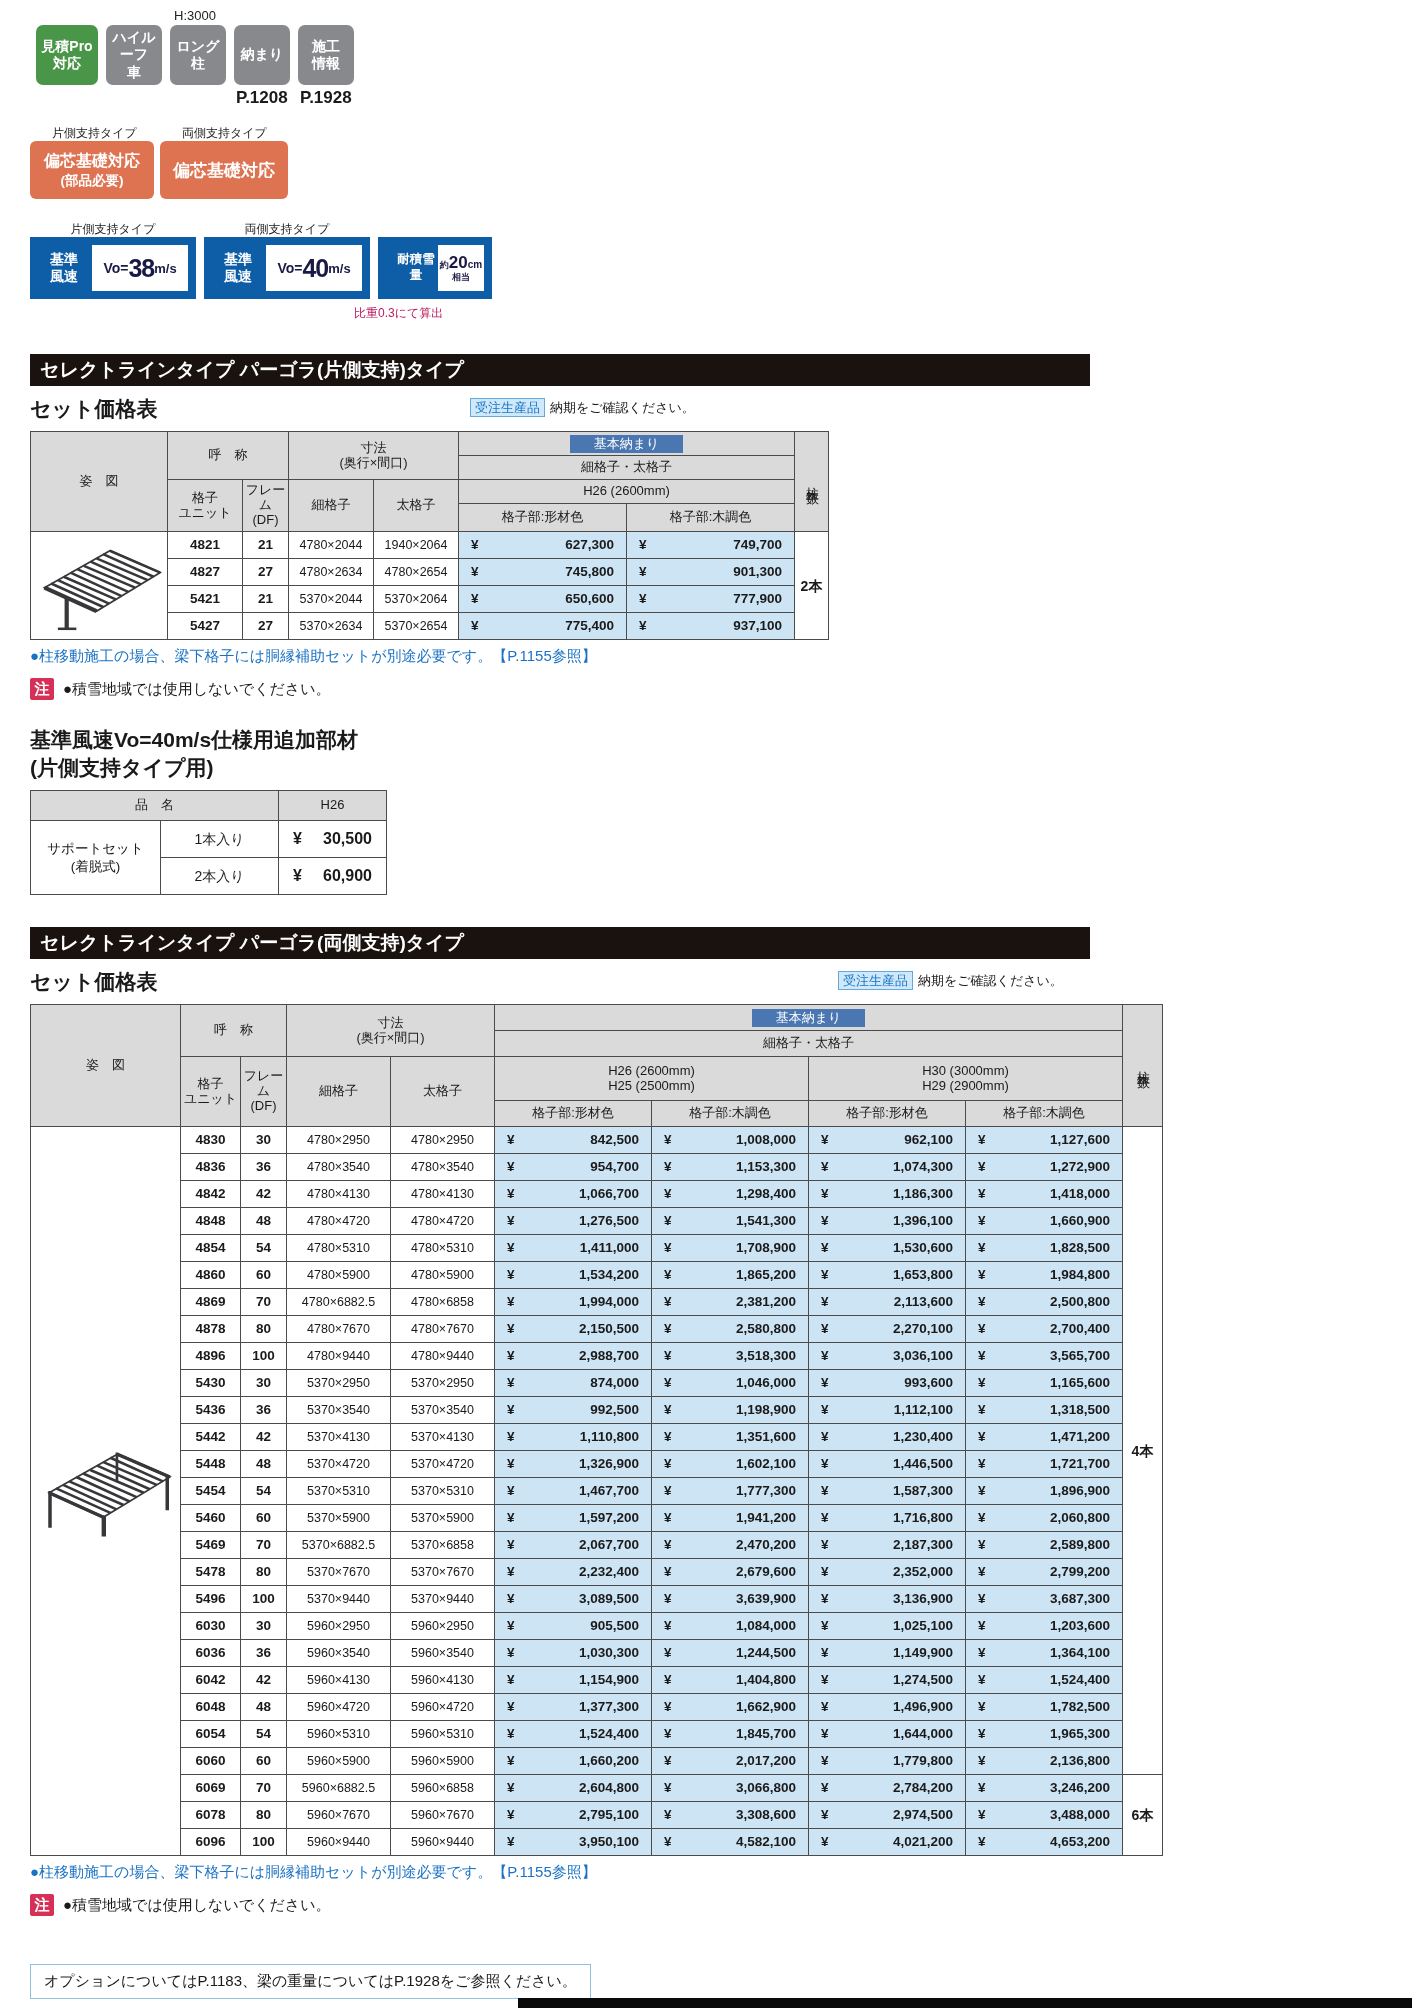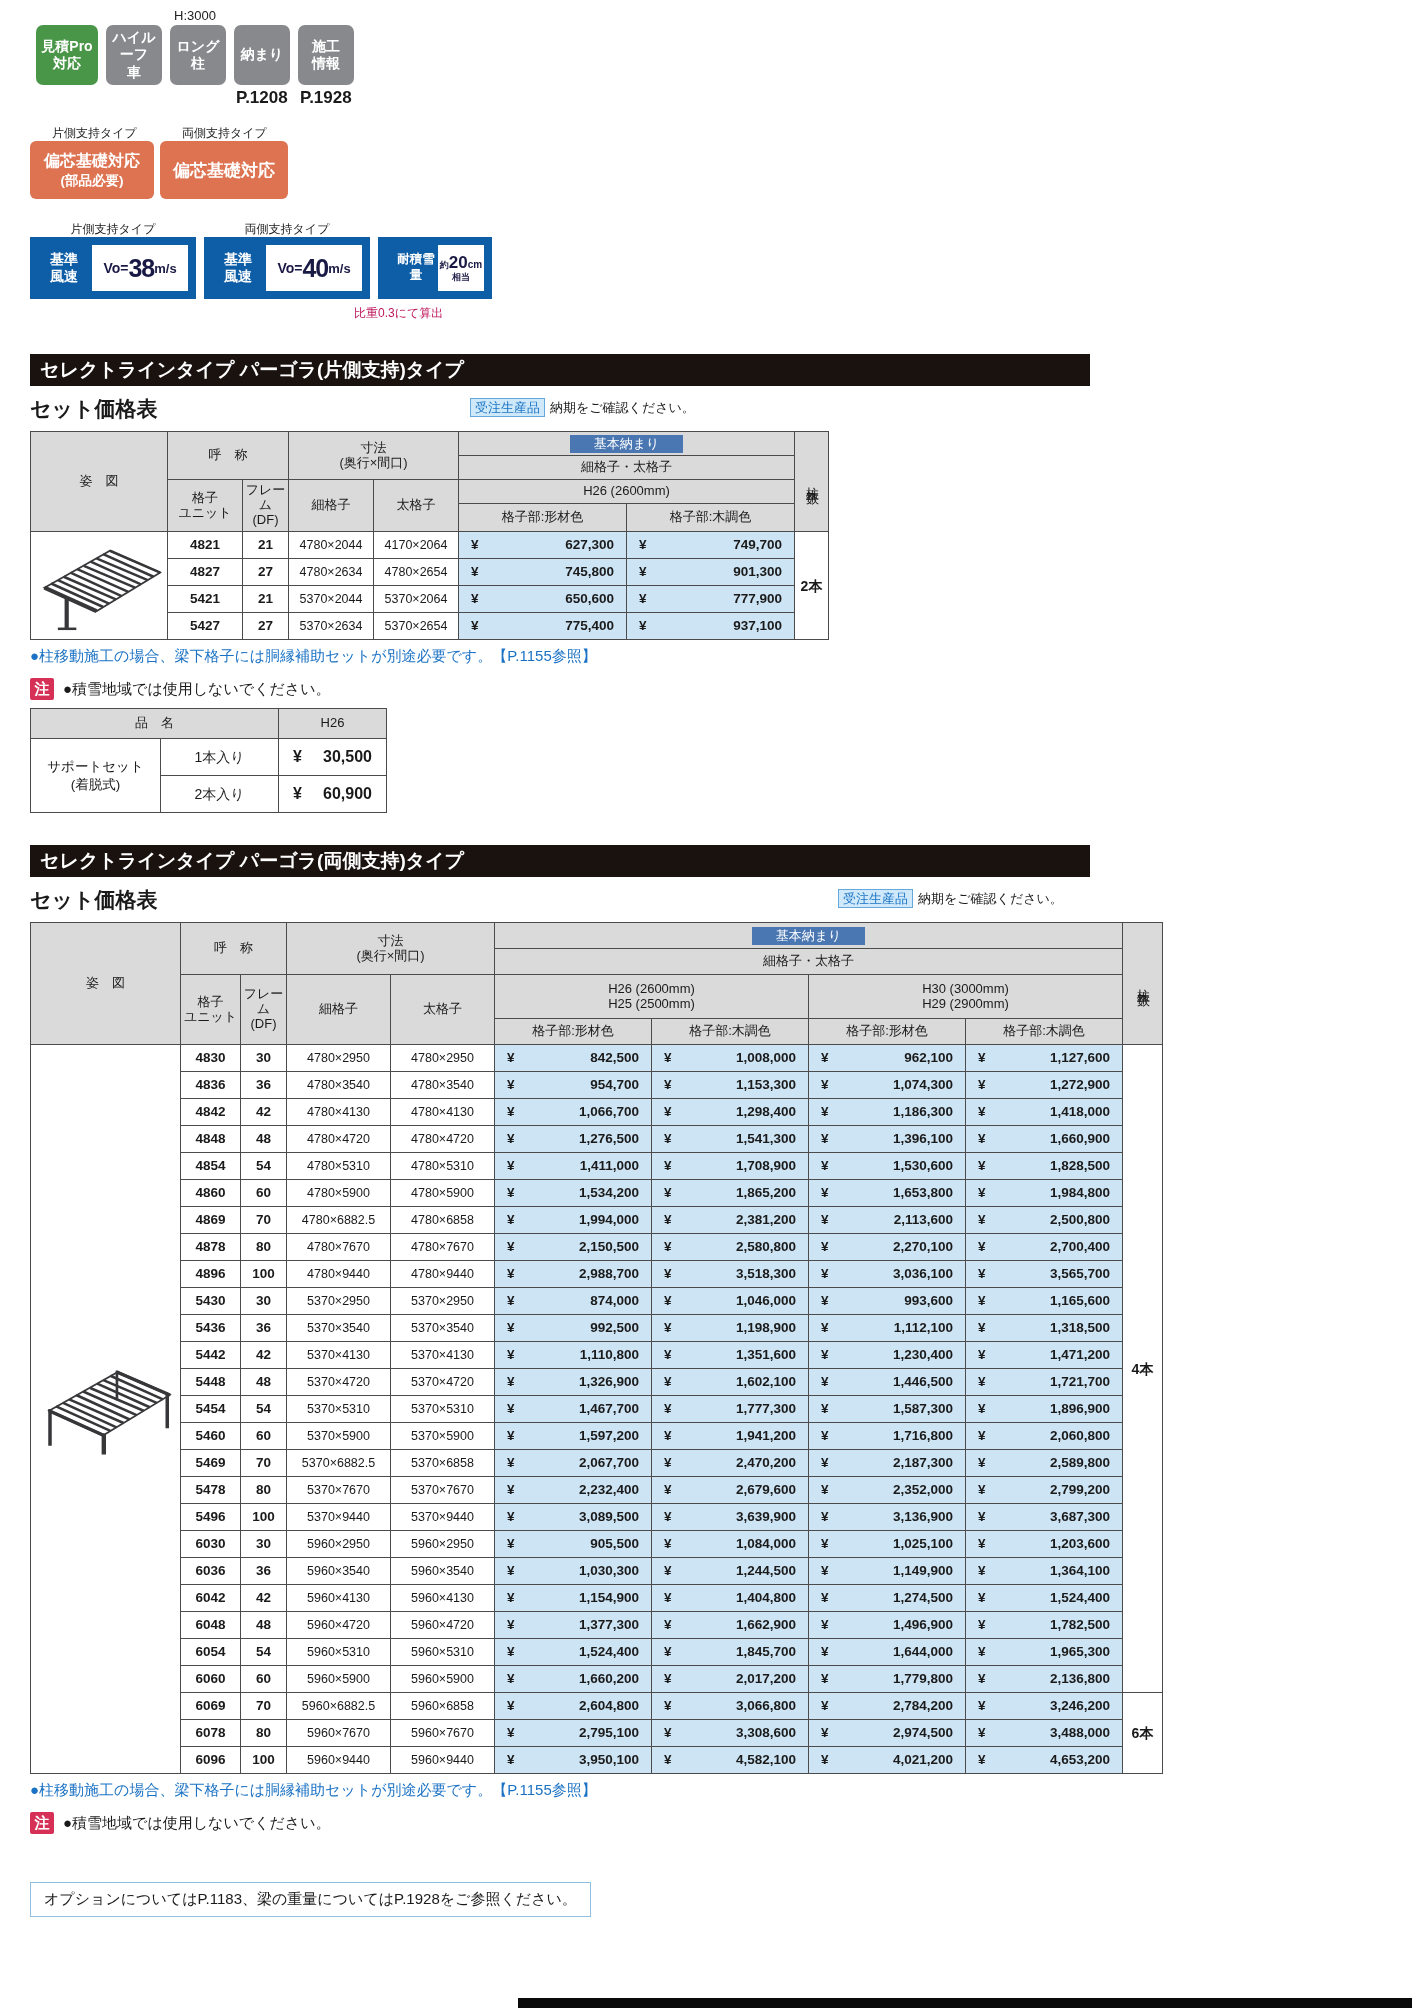--- a/index.html
+++ b/index.html
@@ -254,21 +254,21 @@
     </g>
     <polygon points="10,58 88,14 148,40 72,86" fill="none" stroke="#37373a" stroke-width="2"></polygon>
     <line x1="10" y1="58" x2="72" y2="86" stroke="#37373a" stroke-width="5"></line>
     <rect x="34" y="70" width="5" height="36" fill="#37373a"></rect>
     <line x1="26" y1="107" x2="48" y2="107" stroke="#37373a" stroke-width="3"></line>
   </svg>
 </td>
           <td class="unit">4821</td>
           <td class="df">21</td>
           <td class="dim">4780×2044</td>
-          <td class="dim">4170×2064</td>
+          <td class="dim">1940×2064</td>
           <td class="price">
             <span class="yen">¥</span>
             <span class="amt">627,300</span>
           </td>
           <td class="price">
             <span class="yen">¥</span>
             <span class="amt">749,700</span>
           </td>
           <td rowspan="4" class="posts">2本</td>
         </tr>
@@ -319,20 +319,24 @@
 
   <div class="note-blue">●柱移動施工の場合、梁下格子には胴縁補助セットが別途必要です。【P.1155参照】</div>
   <div class="caution">
     <span class="caution-badge">注</span>
     <div class="caution-lines">
       <div>●積雪地域では使用しないでください。</div>
     </div>
   </div>
 
   
+  <div class="add-heading">
+    <div>基準風速Vo=40m/s仕様用追加部材</div>
+    <div>(片側支持タイプ用)</div>
+  </div>
 
   <table class="support-table">
     <colgroup>
         <col style="width:130px">
         <col style="width:118px">
         <col style="width:108px">
       </colgroup>
     <thead>
       <tr>
         <th colspan="2">品　名</th>

